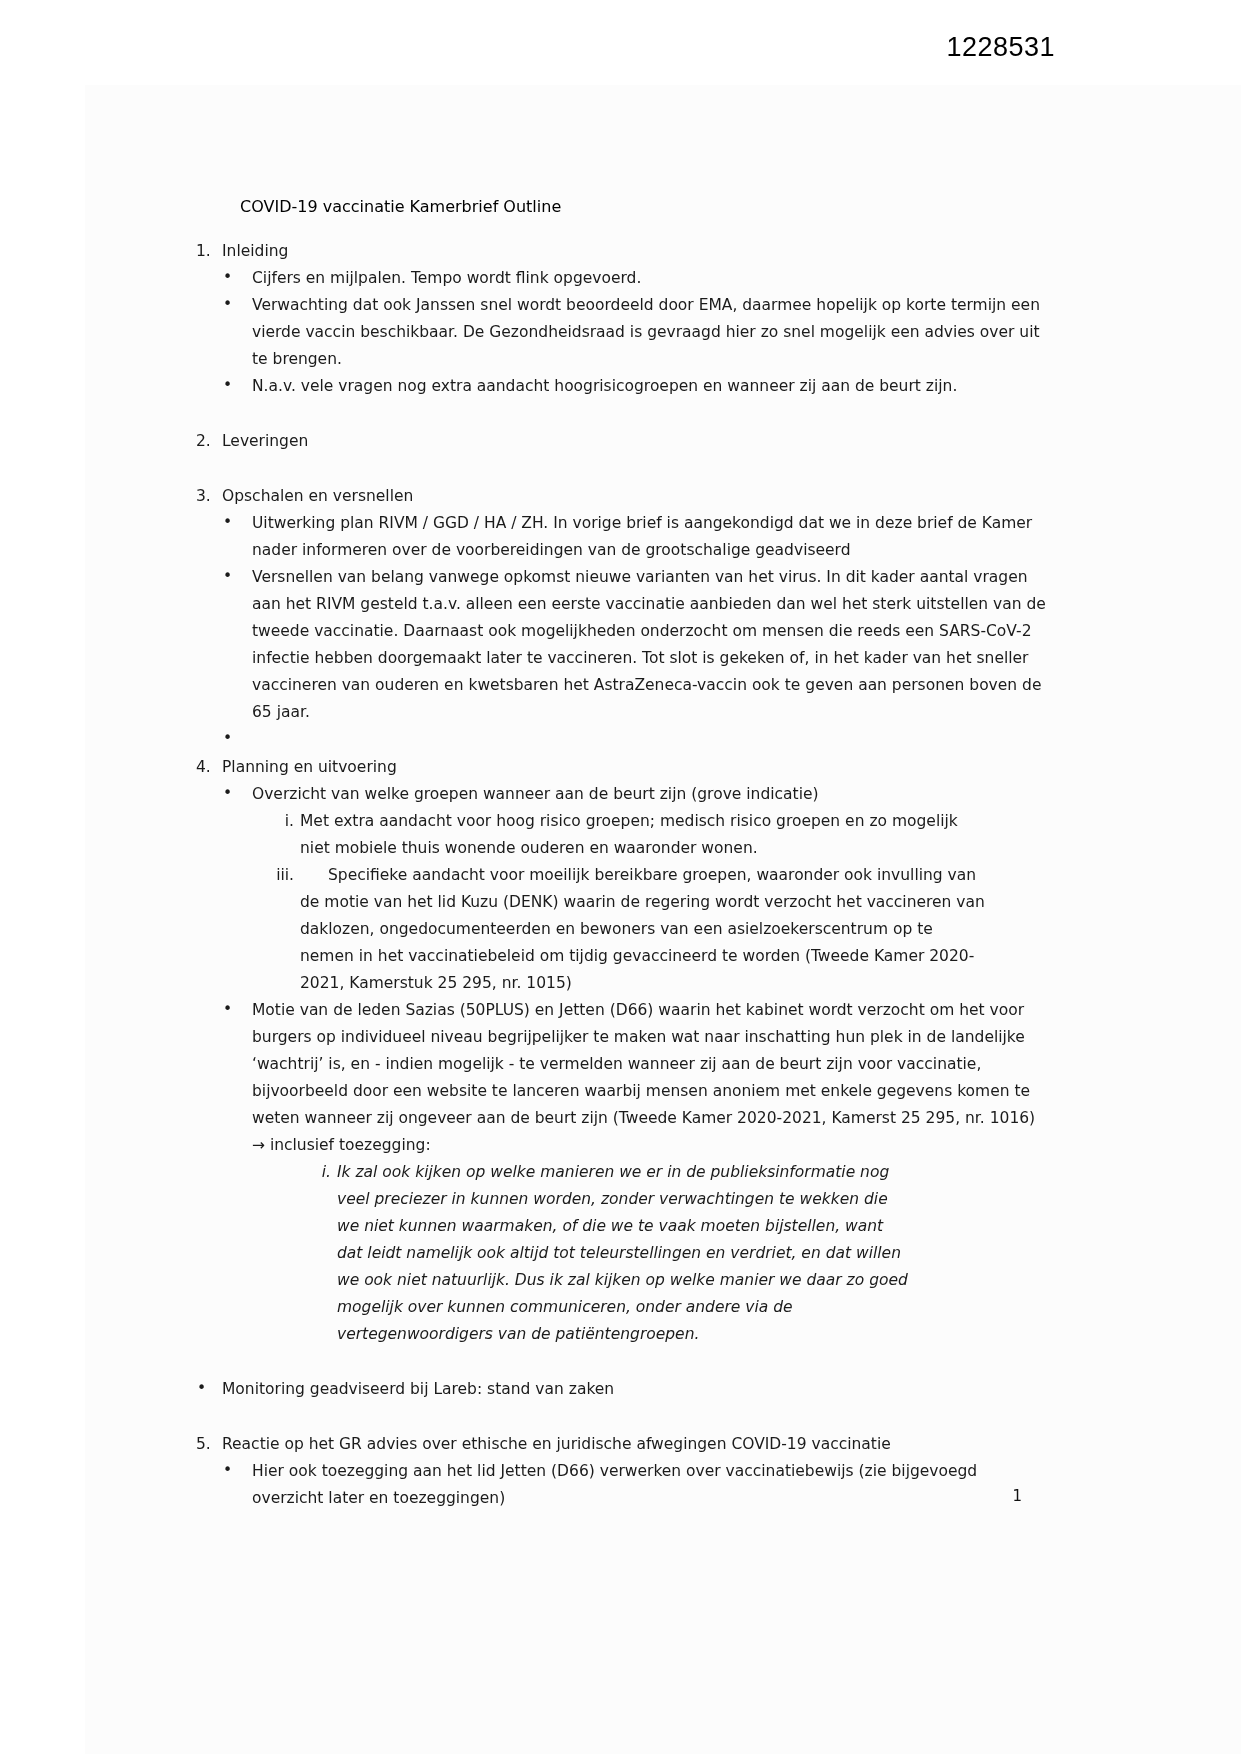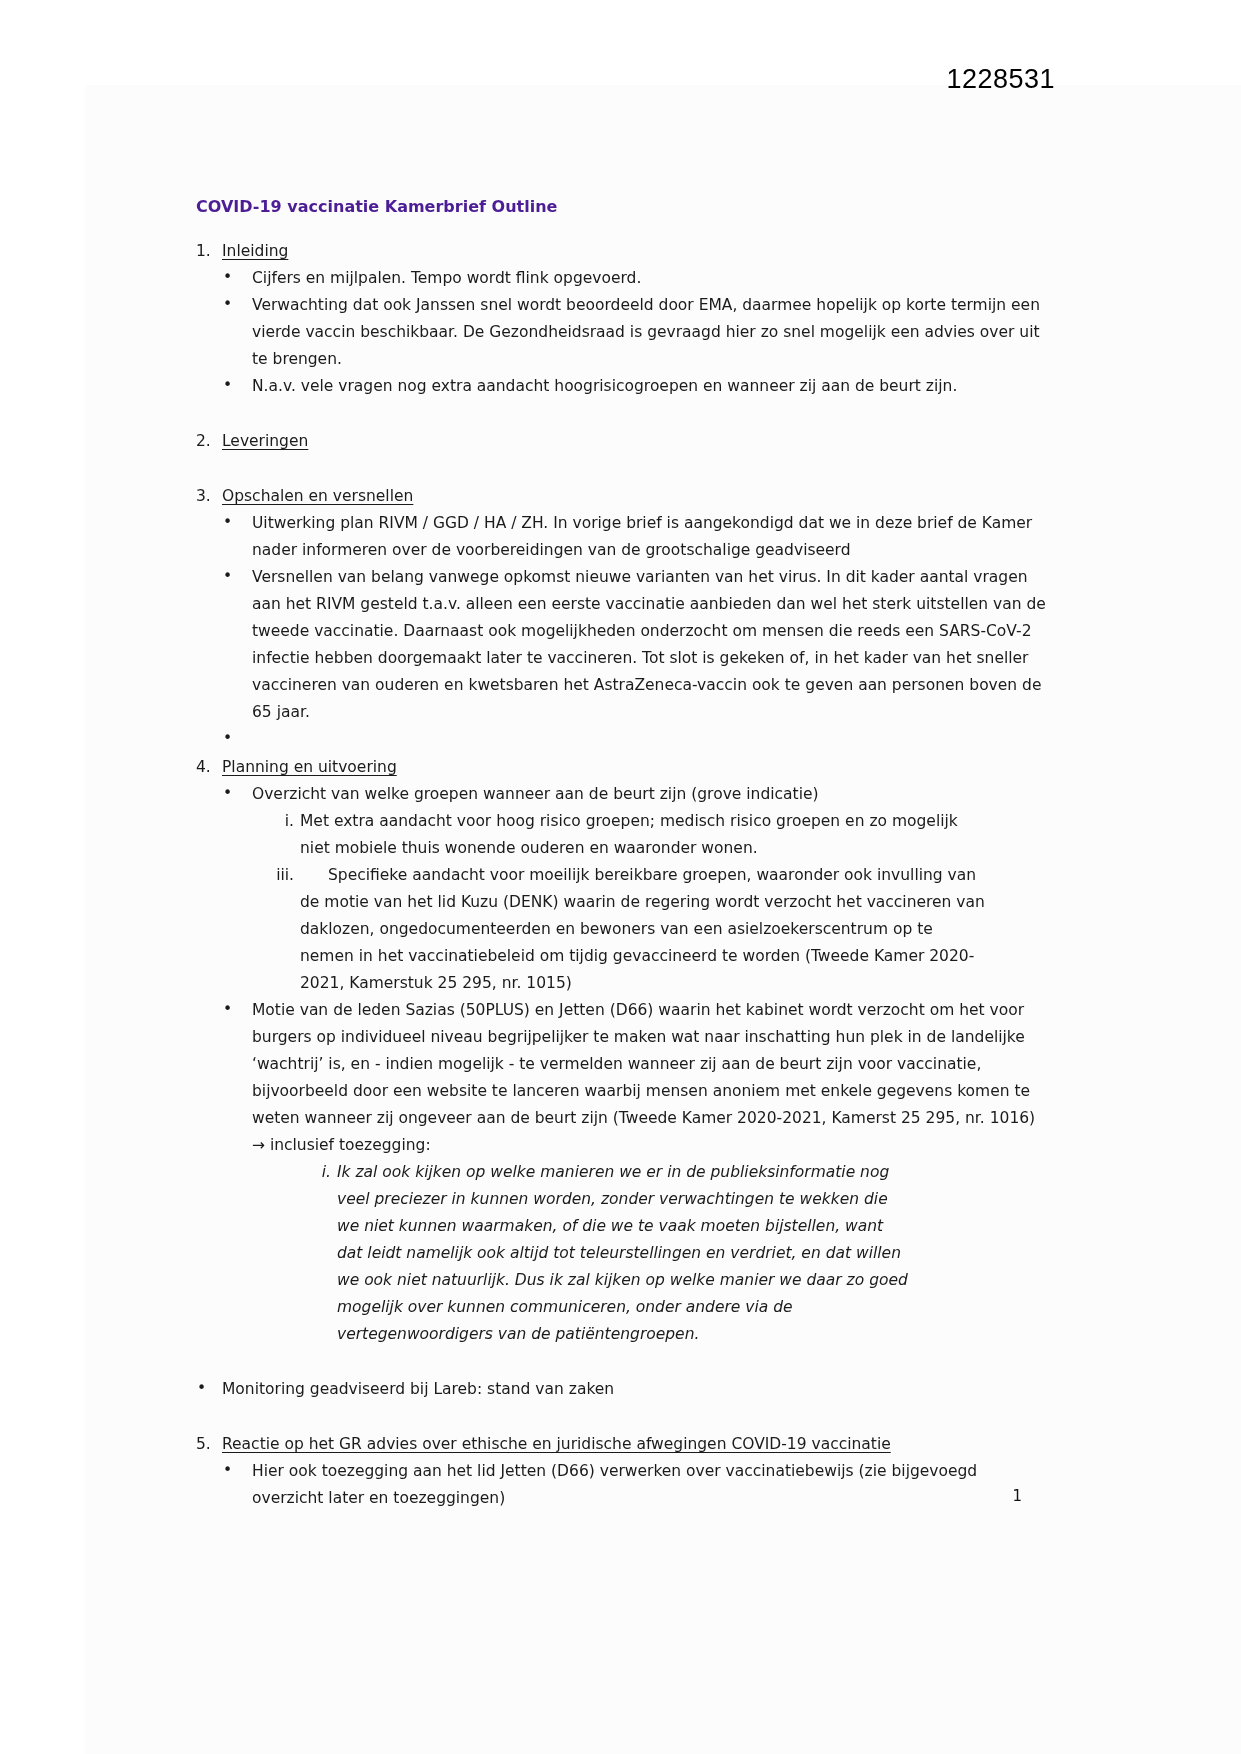--- a/index.html
+++ b/index.html
@@ -11,32 +11,32 @@
     font-size:15.5px;
     line-height:27px;
     color:#1b1b1b;
     overflow:hidden;
   }
   .scan-tint {
     position:absolute; left:85px; top:85px; width:1156px; height:1669px;
     background:#fcfcfc;
   }
   .stamp {
-    position:absolute; top:64px; right:186px;
+    position:absolute; top:32px; right:186px;
     font-family:"Liberation Sans", sans-serif;
     font-size:27px; line-height:30px; color:#000;
     letter-spacing:0.5px;
   }
   .content { position:absolute; left:196px; top:193px; width:852px; }
-  .doc-title { font-weight:bold; font-size:16px; color:#4c1d95; }
+  .doc-title { font-weight:normal; font-size:16px; color:#000000;margin-left:44px; }
   .section { margin-top:28px; }
   .section.first { margin-top:18px; }
   .sec-head { position:relative; padding-left:26px; }
   .sec-num { position:absolute; left:0; top:0; }
-  .sec-head-text { text-decoration:underline; text-underline-offset:3px; }
+  .sec-head-text { text-underline-offset:3px; }
   .bullet-item { position:relative; padding-left:56px; width:796px; box-sizing:content-box; }
   .bullet-glyph { position:absolute; left:27px; top:-1px; }
   .loose-bullet { margin-top:28px; }
   .roman-item { position:relative; padding-left:104px; padding-right:62px; }
   .roman-label { position:absolute; left:40px; top:0; width:58px; text-align:right; }
   .roman-item.tab-first { text-indent:28px; }
   .roman-item.tab-first .roman-label { text-indent:0; }
   .roman-deep { position:relative; padding-left:141px; padding-right:138px;
                 font-style:italic; }
   .roman-deep .roman-label { left:77px; width:58px; }

